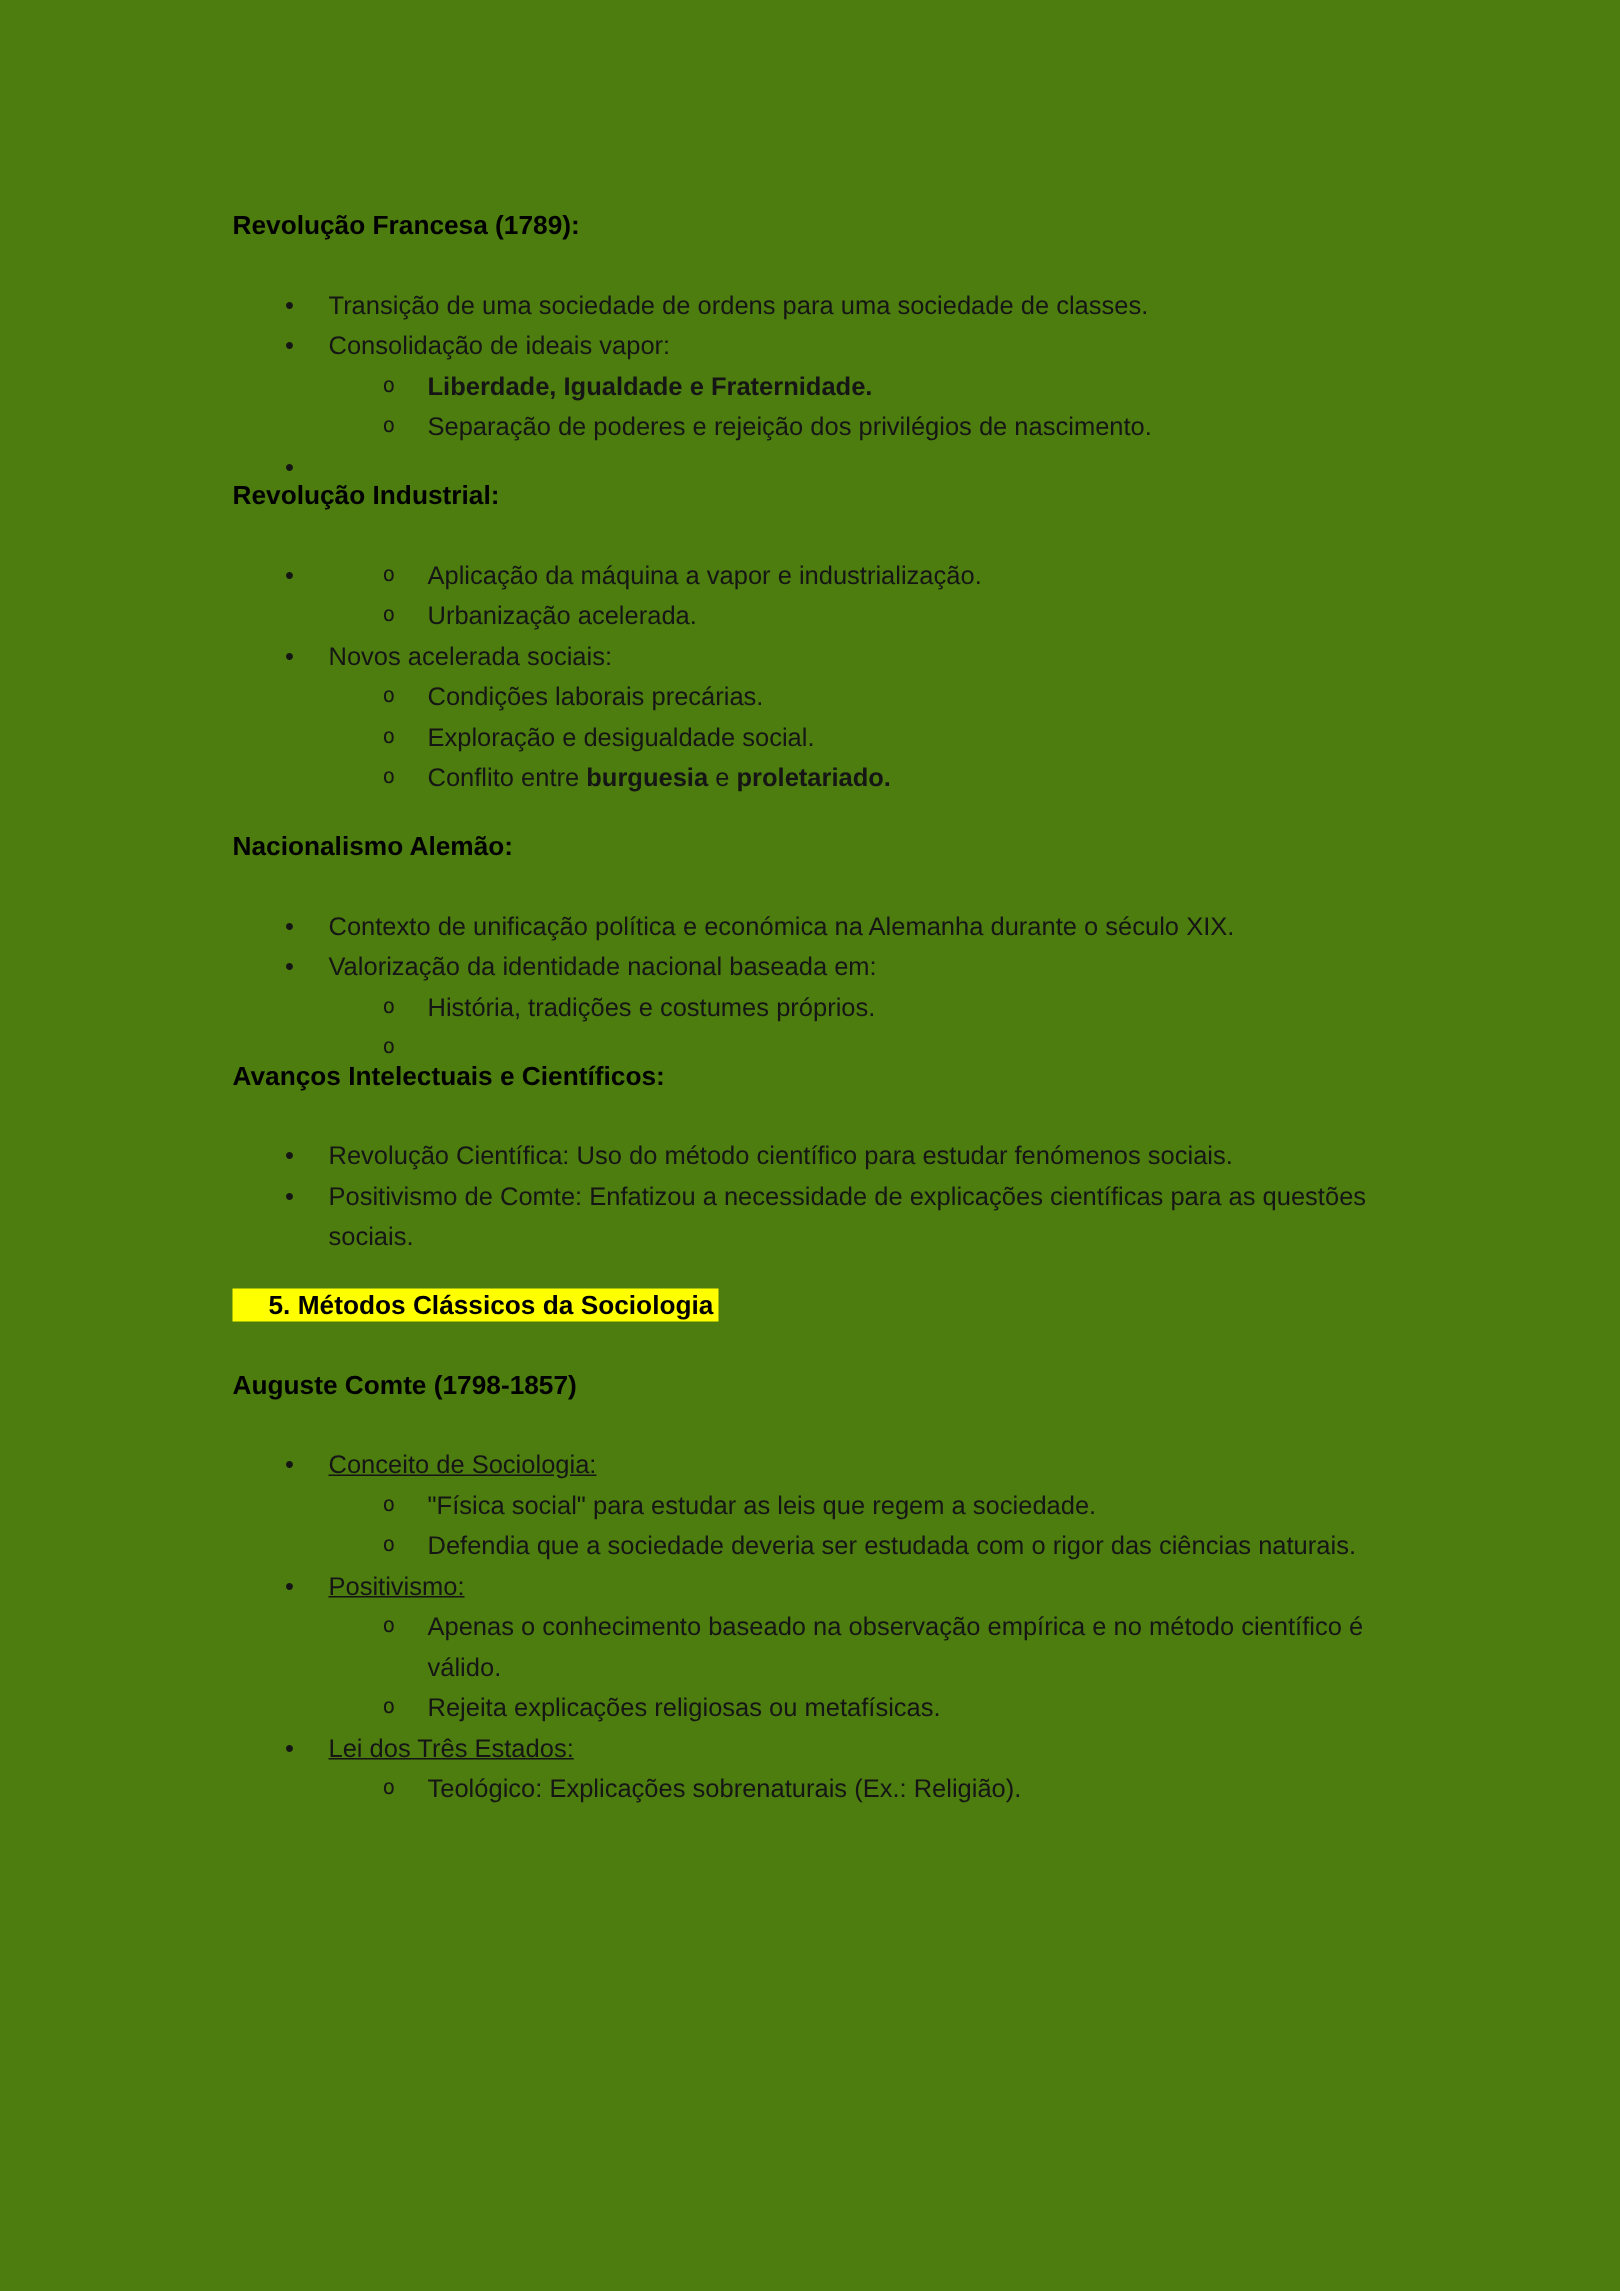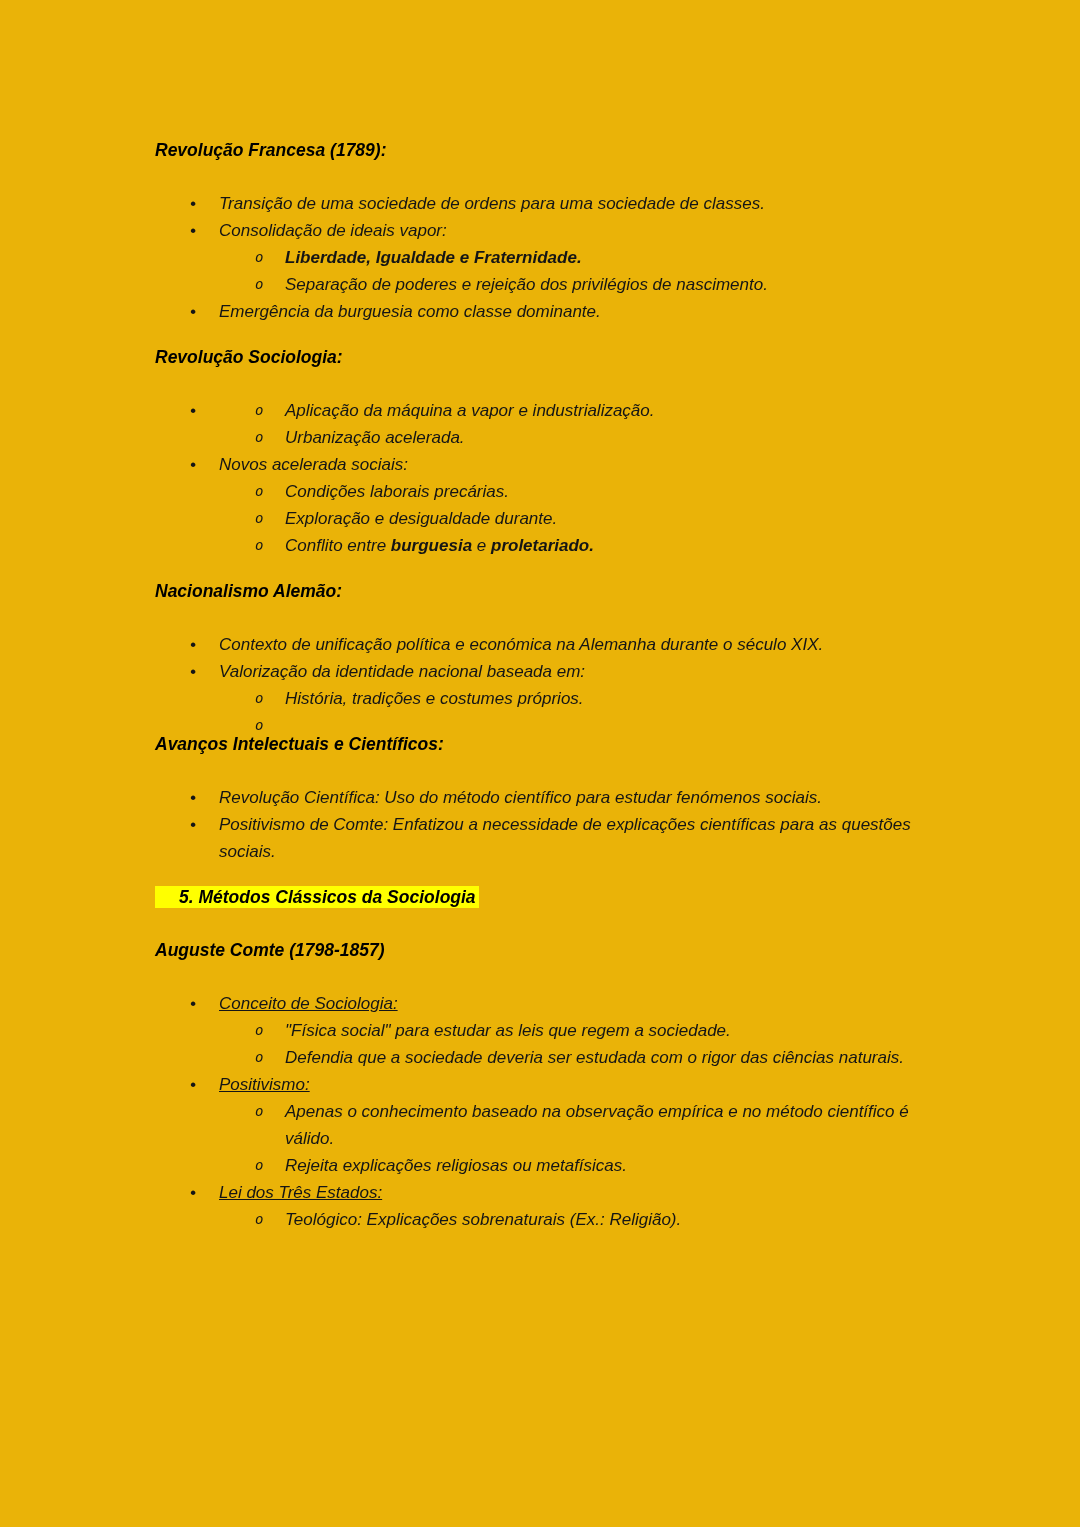--- a/index.html
+++ b/index.html
@@ -2,27 +2,26 @@
 <html><head>
 <meta charset="utf-8">
 <style>
   * { margin: 0; padding: 0; box-sizing: border-box; }
   html, body { background: #ffffff; }
   .page {
     position: relative;
     width: 1080px;
     height: 1527px;
     margin: 0 auto;
-    background: #eab308;
+    background: #4d7c0f;
     font-family: "Liberation Sans", sans-serif;
     color: #151515;
     font-size: 17px;
     line-height: 27px;
     overflow: hidden;
-    font-style: italic;
   }
   .content { padding: 137px 152px 0 155px; }
   .doc-heading {
     font-weight: bold;
     font-size: 17.5px;
     color: #000000;
     margin: 0 0 26px 0;
   }
   .doc-heading .highlight { padding: 1px 3px; }
   .doc-list { margin: 0 0 19px 0; }
@@ -46,30 +45,30 @@
 <body>
 
 <div class="page">
   <div class="content">
       <p class="doc-heading"><span>Revolução Francesa (1789):</span></p>
       <div class="doc-list">
         <div class="list-item level-1"><span class="bullet">•</span><span class="item-text"><span>Transição de uma sociedade de ordens para uma sociedade de classes.</span></span></div>
         <div class="list-item level-1"><span class="bullet">•</span><span class="item-text"><span>Consolidação de ideais vapor:</span></span></div>
         <div class="list-item level-2"><span class="bullet">o</span><span class="item-text"><span class="seg-bold">Liberdade, Igualdade e Fraternidade.</span></span></div>
         <div class="list-item level-2"><span class="bullet">o</span><span class="item-text"><span>Separação de poderes e rejeição dos privilégios de nascimento.</span></span></div>
-        <div class="list-item level-1"><span class="bullet">•</span><span class="item-text"><span>Emergência da burguesia como classe dominante.</span></span></div>
+        <div class="list-item level-1"><span class="bullet">•</span></div>
       </div>
-      <p class="doc-heading"><span>Revolução Sociologia:</span></p>
+      <p class="doc-heading"><span>Revolução Industrial:</span></p>
       <div class="doc-list">
         <div class="list-item level-1"><span class="bullet">•</span></div>
         <div class="list-item level-2"><span class="bullet">o</span><span class="item-text"><span>Aplicação da máquina a vapor e industrialização.</span></span></div>
         <div class="list-item level-2"><span class="bullet">o</span><span class="item-text"><span>Urbanização acelerada.</span></span></div>
         <div class="list-item level-1"><span class="bullet">•</span><span class="item-text"><span>Novos acelerada sociais:</span></span></div>
         <div class="list-item level-2"><span class="bullet">o</span><span class="item-text"><span>Condições laborais precárias.</span></span></div>
-        <div class="list-item level-2"><span class="bullet">o</span><span class="item-text"><span>Exploração e desigualdade durante.</span></span></div>
+        <div class="list-item level-2"><span class="bullet">o</span><span class="item-text"><span>Exploração e desigualdade social.</span></span></div>
         <div class="list-item level-2"><span class="bullet">o</span><span class="item-text"><span>Conflito entre </span><span class="seg-bold">burguesia</span><span> e </span><span class="seg-bold">proletariado.</span></span></div>
       </div>
       <p class="doc-heading"><span>Nacionalismo Alemão:</span></p>
       <div class="doc-list">
         <div class="list-item level-1"><span class="bullet">•</span><span class="item-text"><span>Contexto de unificação política e económica na Alemanha durante o século XIX.</span></span></div>
         <div class="list-item level-1"><span class="bullet">•</span><span class="item-text"><span>Valorização da identidade nacional baseada em:</span></span></div>
         <div class="list-item level-2"><span class="bullet">o</span><span class="item-text"><span>História, tradições e costumes próprios.</span></span></div>
         <div class="list-item level-2"><span class="bullet">o</span></div>
       </div>
       <p class="doc-heading"><span>Avanços Intelectuais e Científicos:</span></p>

